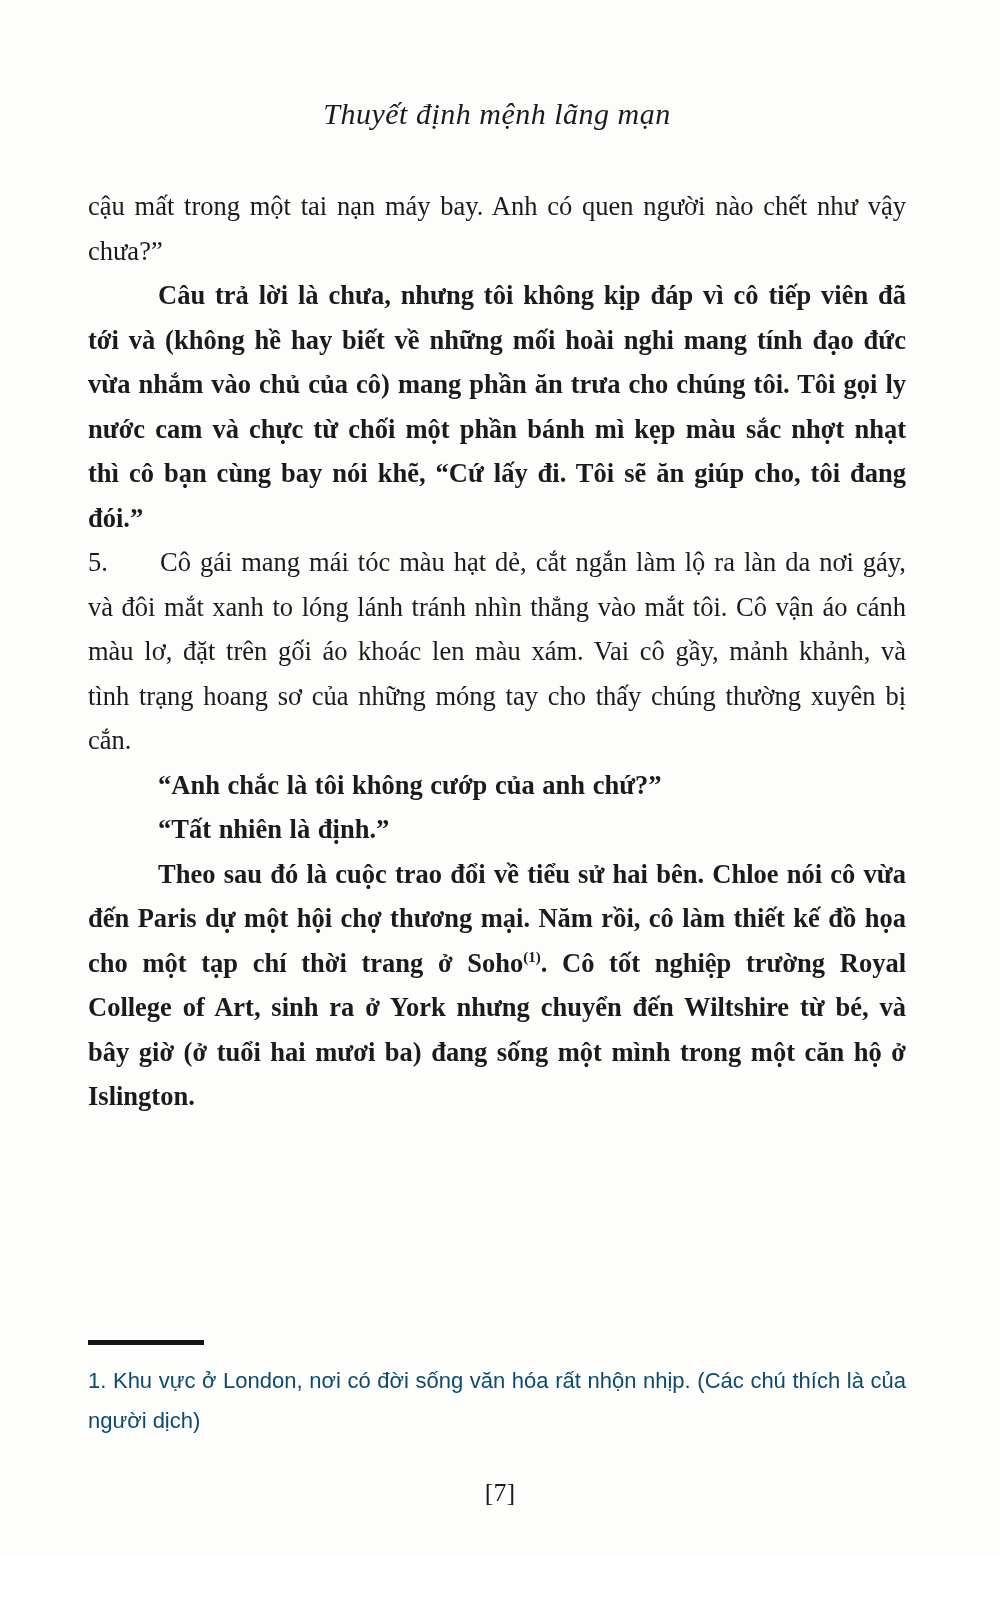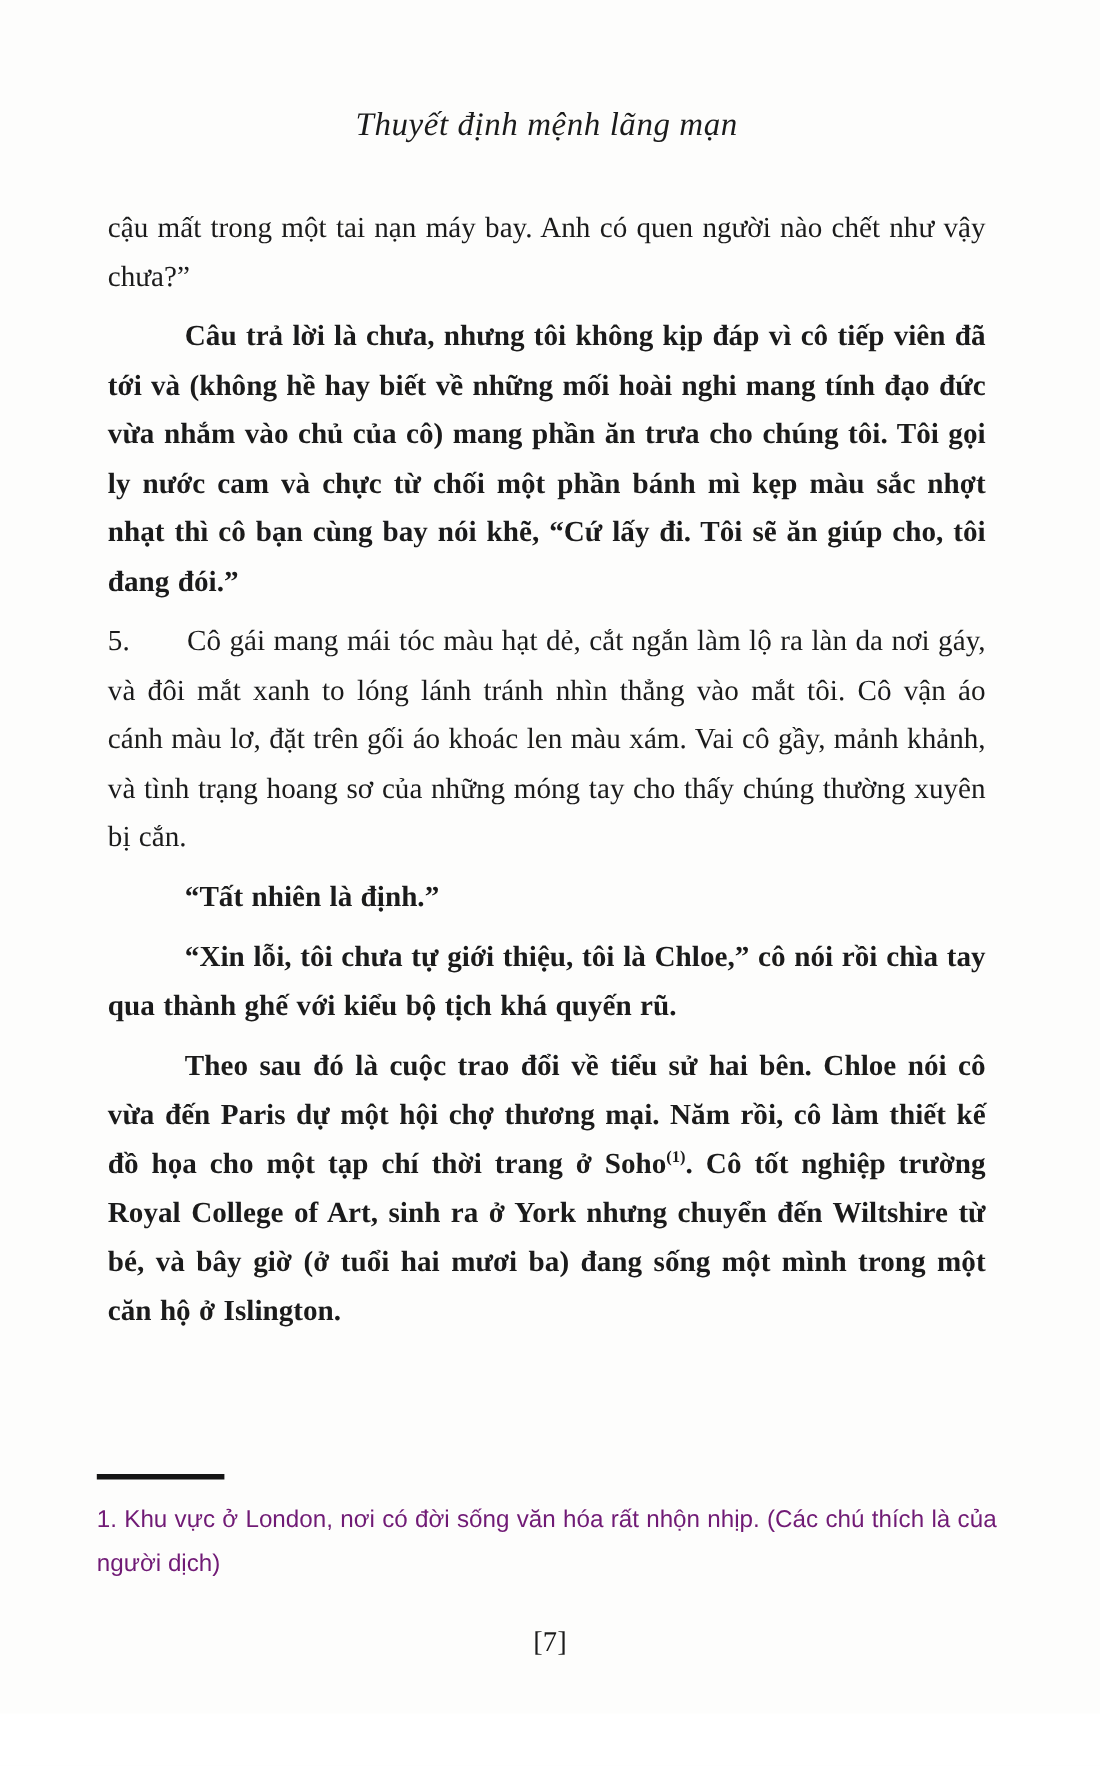--- a/index.html
+++ b/index.html
@@ -20,21 +20,21 @@
   }
   .running-head {
     text-align: center;
     font-style: italic;
     font-size: 30px;
     line-height: 36px;
     margin-bottom: 52px;
     letter-spacing: 0.5px;
   }
   .body-text p.para {
-    margin: 10px;
+    margin: 0;
     font-size: 26.5px;
     line-height: 44.5px;
     text-align: justify;
     word-spacing: 1px;
   }
   .para.indent { text-indent: 70px; font-weight: bold; }
   .para.section { margin-top: 38px; }
   .section-number {
     display: inline-block;
     width: 72px;
@@ -55,21 +55,21 @@
     height: 5px;
     background: #151515;
     margin-bottom: 16px;
   }
   p.footnote {
     margin: 0;
     font-family: "Liberation Sans", "DejaVu Sans", sans-serif;
     font-size: 22px;
     line-height: 40px;
     text-align: justify;
-    color: #701a75;
+    color: #0c4a6e;
   }
   .page-number {
     position: absolute;
     left: 0;
     right: 0;
     top: 1478px;
     text-align: center;
     font-size: 26px;
     color: #1b1b1b;
   }
@@ -82,24 +82,24 @@
   <div class="running-head">Thuyết định mệnh lãng mạn</div>
 
   <div class="body-text">
 
     <p class="para">cậu mất trong một tai nạn máy bay. Anh có quen người nào chết như vậy chưa?”</p>
 
     <p class="para indent">Câu trả lời là chưa, nhưng tôi không kịp đáp vì cô tiếp viên đã tới và (không hề hay biết về những mối hoài nghi mang tính đạo đức vừa nhắm vào chủ của cô) mang phần ăn trưa cho chúng tôi. Tôi gọi ly nước cam và chực từ chối một phần bánh mì kẹp màu sắc nhợt nhạt thì cô bạn cùng bay nói khẽ, “Cứ lấy đi. Tôi sẽ ăn giúp cho, tôi đang đói.”</p>
 
     <p class="para section"><span class="section-number">5.</span><span>Cô gái mang mái tóc màu hạt dẻ, cắt ngắn làm lộ ra làn da nơi gáy, và đôi mắt xanh to lóng lánh tránh nhìn thẳng vào mắt tôi. Cô vận áo cánh màu lơ, đặt trên gối áo khoác len màu xám. Vai cô gầy, mảnh khảnh, và tình trạng hoang sơ của những móng tay cho thấy chúng thường xuyên bị cắn.</span></p>
 
+    <p class="para indent">“Anh chắc là tôi không cướp của anh chứ?”</p>
 
     <p class="para indent">“Tất nhiên là định.”</p>
 
-    <p class="para indent">“Xin lỗi, tôi chưa tự giới thiệu, tôi là Chloe,” cô nói rồi chìa tay qua thành ghế với kiểu bộ tịch khá quyến rũ.</p>
 
     <p class="para indent"><span>Theo sau đó là cuộc trao đổi về tiểu sử hai bên. Chloe nói cô vừa đến Paris dự một hội chợ thương mại. Năm rồi, cô làm thiết kế đồ họa cho một tạp chí thời trang ở Soho</span><sup class="fn-ref">(1)</sup><span>. Cô tốt nghiệp trường Royal College of Art, sinh ra ở York nhưng chuyển đến Wiltshire từ bé, và bây giờ (ở tuổi hai mươi ba) đang sống một mình trong một căn hộ ở Islington.</span></p>
 
   </div>
 
   <div class="footnote-block">
     <div class="footnote-rule"></div>
     <p class="footnote">1. Khu vực ở London, nơi có đời sống văn hóa rất nhộn nhịp. (Các chú thích là của người dịch)</p>
   </div>
 

